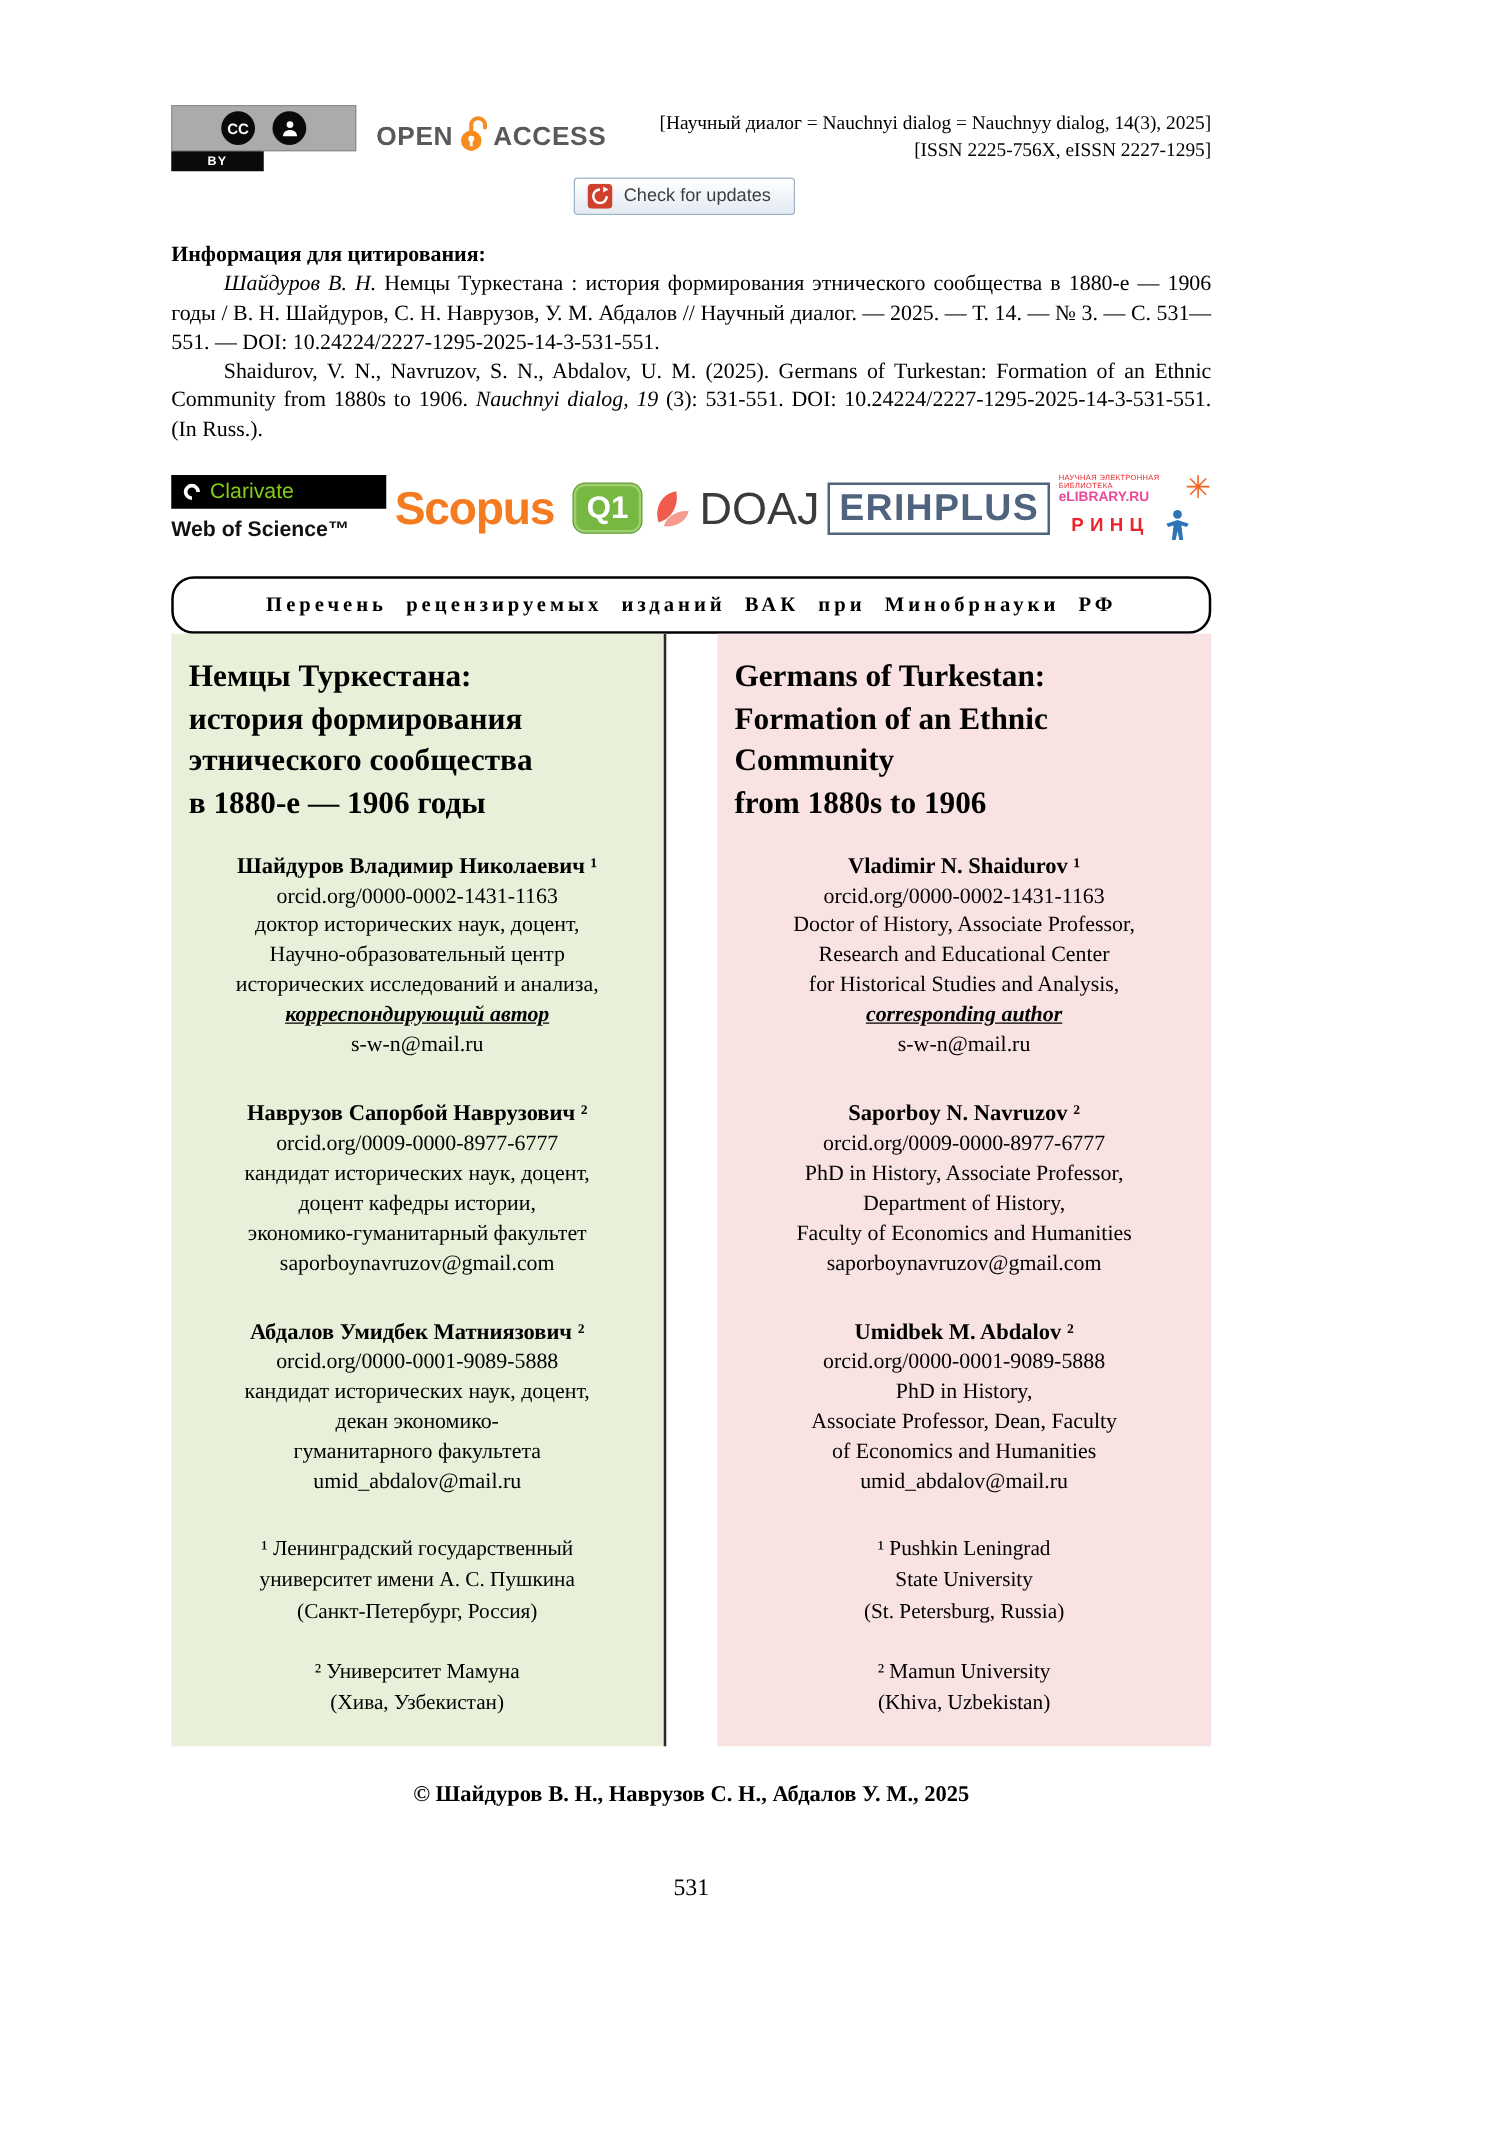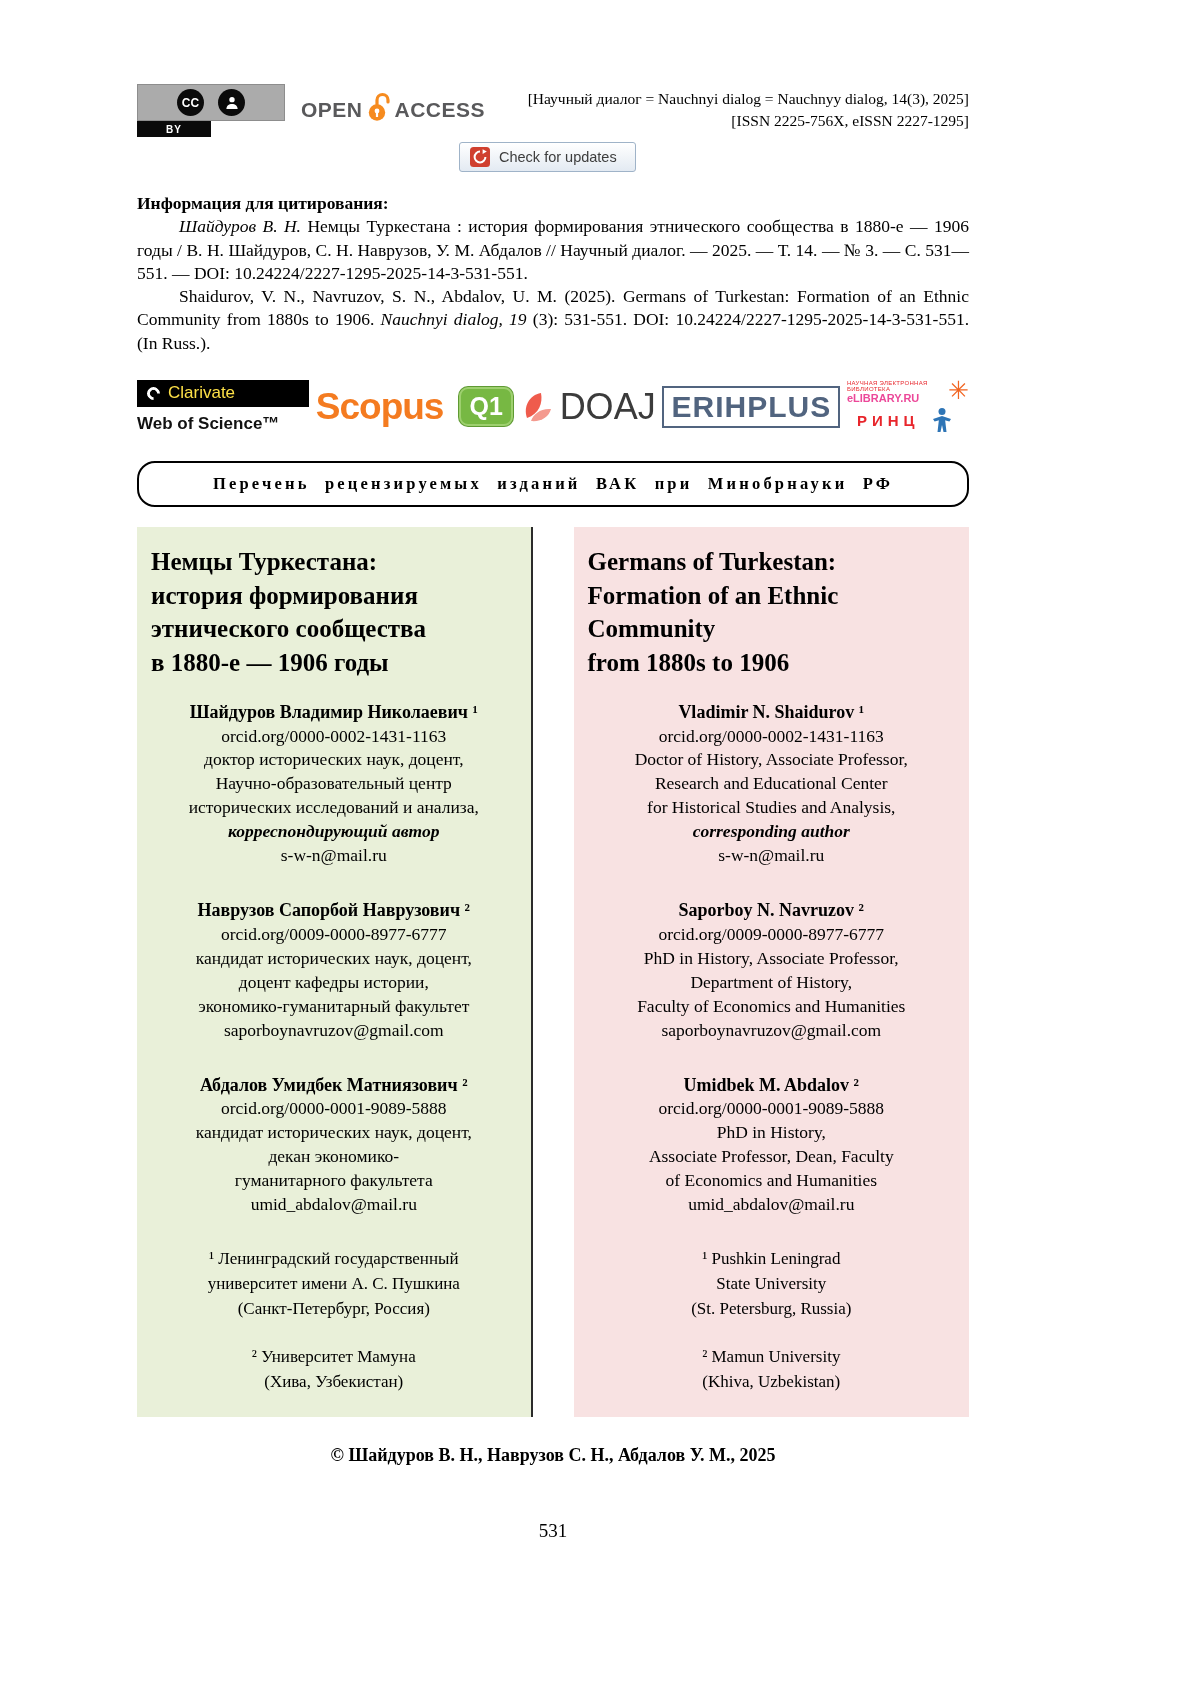--- a/index.html
+++ b/index.html
@@ -39,21 +39,21 @@
   
   .citation { margin-top: 20px; font-size: 17.5px; line-height: 1.33; }
   .cite-heading { font-weight: bold; }
   .cite-p { text-align: justify; text-indent: 42px; }
   .italic { font-style: italic; }
 
   
   .logos-row { margin-top: 16px; display: flex; align-items: center;
     justify-content: space-between; height: 72px; }
   .clarivate { display: flex; flex-direction: column; }
-  .clarivate-bar { background: #000; color: #fde047; width: 172px; height: 27px;
+  .clarivate-bar { background: #000; color: #84cc16; width: 172px; height: 27px;
     display: flex; align-items: center; gap: 8px; padding-left: 10px;
     font-family: "Liberation Sans", sans-serif; font-size: 17px; }
   .clarivate-mark { width: 13px; height: 13px; border: 3px solid #fff; border-radius: 50%;
     border-right-color: transparent; transform: rotate(45deg); display: inline-block; flex: 0 0 auto; }
   .wos-label { margin-top: 7px; font-family: "Liberation Sans", sans-serif;
     font-weight: bold; font-size: 17px; color: #111; }
 
   .scopus-wrap { display: flex; align-items: center; gap: 16px; }
   .scopus-text { font-family: "Liberation Sans", sans-serif; font-weight: bold;
     font-size: 37px; color: #f47b20; letter-spacing: -1px; }
@@ -79,30 +79,30 @@
   .elib-bottom { display: flex; align-items: center; gap: 12px; margin-top: 3px; margin-left: 10px; }
   .rinc-label { color: #e8262c; font-family: "Liberation Sans", sans-serif;
     font-weight: bold; font-size: 15px; letter-spacing: 5px; }
 
   
   .vak-box { margin-top: 18px; border: 2px solid #000; border-radius: 18px;
     padding: 11px 4px; text-align: center; }
   .vak-text { font-weight: bold; font-size: 16.5px; letter-spacing: 3.2px; word-spacing: 8px; }
 
   
-  .columns { margin-top: 20px; display: flex; gap: 41px; }
+  .columns { display: flex; gap: 41px; }
   .col { width: 416px; padding: 18px 14px 22px; }
   .col-ru { background: #e9f0d9; border-right: 2px solid #2b2b2b; }
   .col-en { background: #f8e2e2; }
   .col-title { font-weight: bold; font-size: 25px; line-height: 1.35;
     white-space: pre-line; margin-bottom: 20px; }
   .author-block { text-align: center; font-size: 17.5px; line-height: 1.37; margin-bottom: 30px; }
   .author-name { font-weight: bold; font-size: 18px; }
   .author-details { white-space: pre-line; }
-  .author-emphasis { font-weight: bold; font-style: italic; }
+  .author-emphasis { font-weight: bold; font-style: italic; text-decoration: underline; }
   .author-emphasis:empty { display: none; }
   .affiliations { text-align: center; font-size: 17px; line-height: 1.45; margin-top: 26px; }
   .affiliation { white-space: pre-line; margin-bottom: 24px; }
   .affiliation:last-child { margin-bottom: 0; }
 
   
   .copyright { margin-top: 28px; text-align: center; font-weight: bold; font-size: 18px; }
   .page-number { margin-top: 54px; text-align: center; font-size: 19px; }
 </style>
 </head>

